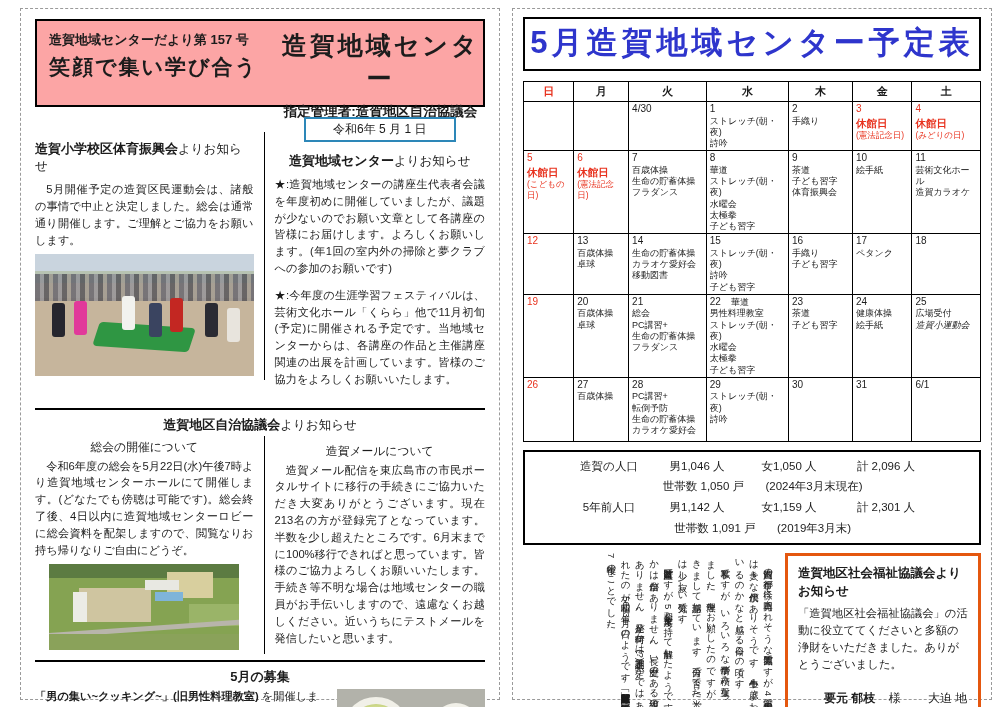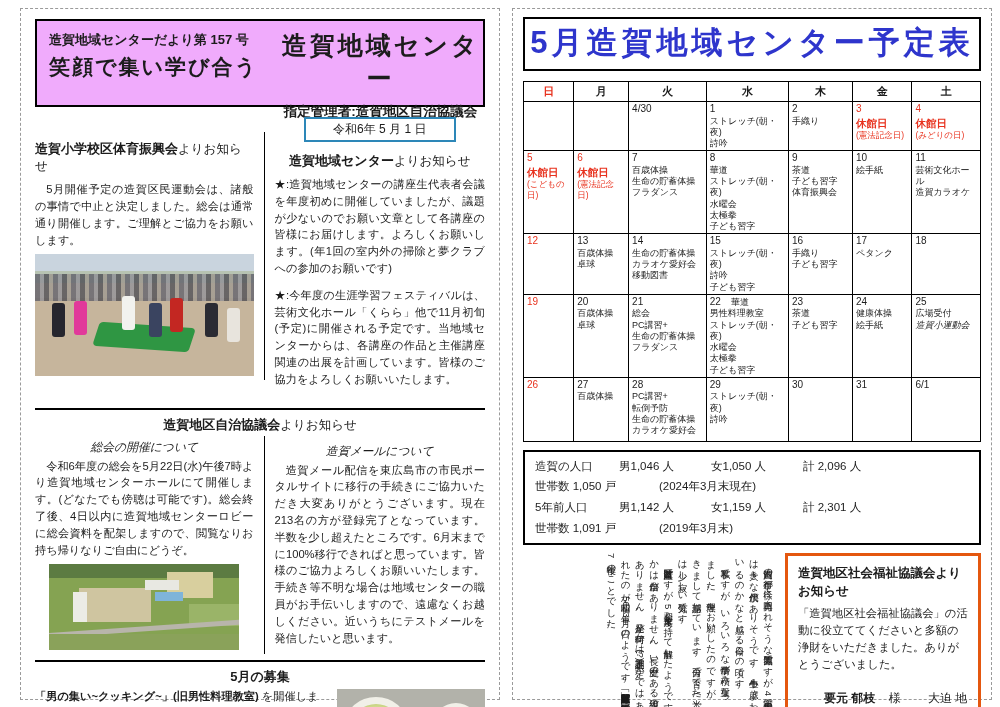--- a/index.html
+++ b/index.html
@@ -3,39 +3,39 @@
 <meta charset="utf-8">
 <style>
   * { box-sizing: border-box; margin: 0; padding: 0; }
   html,body { width:1000px; height:707px; background:#fff; font-family:"Liberation Sans",sans-serif; color:#1c1c1c; }
   .page { position:absolute; top:8px; height:692px; width:480px; border:1px dashed #9a9a9a; background:#fff; }
   #page-left  { left:20px;  padding:10px 14px; }
   #page-right { left:512px; padding:8px 10px; }
   .red { color:#e8321e; }
 
   
-  .masthead { display:flex; border:2px solid #000; background:#f0abfc; height:88px; }
+  .masthead { display:flex; border:2px solid #000; background:#fca5a5; height:88px; }
   .masthead .mh-left { flex:1.08; padding:10px 8px 0 12px; }
   .mh-issue { font-weight:bold; font-size:13px; }
   .mh-slogan { font-size:21px; font-weight:600; letter-spacing:2px; margin-top:4px; }
   .masthead .mh-right { flex:1; text-align:center; padding-top:8px; }
   .mh-title { font-size:25px; font-weight:600; letter-spacing:3px; }
   .mh-manager { font-weight:bold; font-size:13.5px; margin-top:8px; }
 
   .cols { display:flex;align-items:center; }
   .col-l { width:51%; border-right:1px solid #000; padding:4px 10px 4px 0; }
   .col-r { width:49%; padding:4px 0 4px 10px; }
   .sec-head { font-size:12.5px; margin:4px 0 6px; }
   .sec-head b { font-size:13px; }
   .sec-head.center { text-align:center; }
   .body-text { font-size:11.2px; line-height:1.5; text-align:justify; text-indent:1em; }
   .date-box { width:152px; margin:2px auto 10px; border:2px solid #2d87b8; text-align:center; font-size:12px; padding:2px 0; }
   .star-item { font-size:11.2px; line-height:1.5; text-align:justify; margin-bottom:10px; }
   .hr { border-top:2px solid #000; margin:6px 0; }
-  .sub-title { text-align:center; font-size:11.8px; margin-bottom:2px;font-style:italic; }
+  .sub-title { text-align:center; font-size:11.8px; margin-bottom:2px; }
 
   .photo-sports { position:relative; width:100%; height:122px; margin-top:6px; overflow:hidden;
     background:linear-gradient(#c9d4de 0 14%, #b7c3b2 14% 24%, #cfc2ab 24% 36%, #c6b59c 36% 100%); }
   .ps-crowd { position:absolute; left:0; right:0; top:16%; height:22%;
     background:repeating-linear-gradient(90deg,#5a5a66 0 5px,#8d8d95 5px 9px,#46464e 9px 14px,#9a948c 14px 18px); opacity:.75; }
   .ps-flag { position:absolute; left:28%; top:58%; width:44%; height:20%; background:#2f9643; transform:skew(-18deg,4deg); border-radius:4px; }
   .ps-p { position:absolute; width:13px; height:34px; border-radius:3px; }
   .photo-aerial { position:relative; width:190px; height:86px; margin:6px auto 0; overflow:hidden; background:#85a352; }
   .pa-b { position:absolute; }
   .photo-food { position:relative; width:148px; height:124px; background:#b2b2aa; overflow:hidden; }
@@ -51,21 +51,21 @@
   table.cal { width:100%; border-collapse:collapse; table-layout:fixed; margin-top:10px; }
   table.cal th, table.cal td { border:1px solid #000; }
   table.cal th { font-size:11px; height:20px; font-weight:bold; }
   table.cal td { vertical-align:top; padding:1px 3px; font-size:9px; line-height:1.25; }
   .date { font-size:10px; }
   .inline-ev { margin-left:10px; font-size:9px; }
   .hol { font-weight:bold; font-size:10.5px; margin-top:1px; }
   .note { font-size:8.5px; }
   .ev.italic { font-style:italic; margin-top:0; }
 
-  .stats { border:2px solid #000; margin-top:8px; padding:4px 10px; font-size:11.5px; line-height:1.8; }
+  .stats { border:2px solid #000; margin-top:8px; padding:4px 10px; font-size:11.5px; line-height:1.8;text-align:center; }
   .stat-row span { display:inline-block; }
   .stat-row span:nth-child(1){ width:84px; }
   .stat-row span:nth-child(2){ width:92px; }
   .stat-row span:nth-child(3){ width:92px; }
   .stat-row span:nth-child(4){ width:102px; }
   .stat-row span:nth-child(5){ width:124px; }
 
   .bottom { display:flex; gap:10px; margin-top:8px; height:256px; }
   .essay { width:252px; height:100%; writing-mode:vertical-rl; font-size:9.5px; line-height:1.5; overflow:hidden; }
   .essay p { text-indent:1em; }

